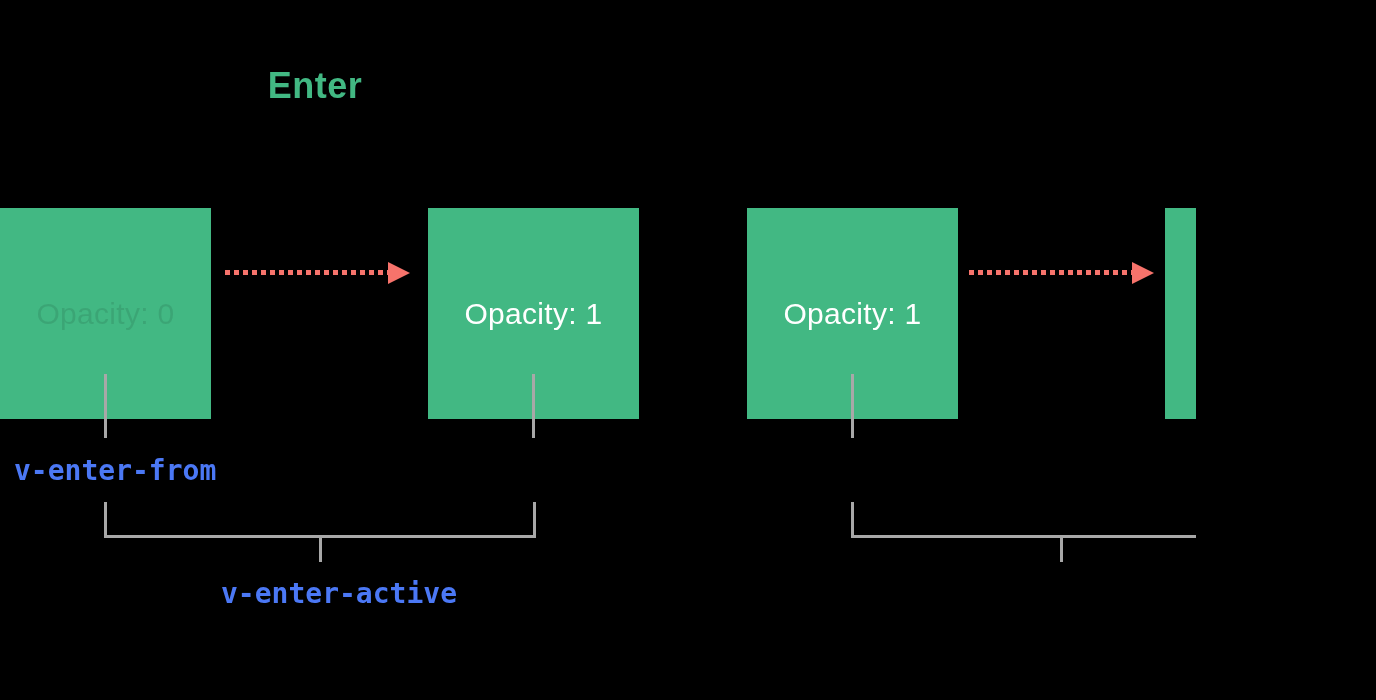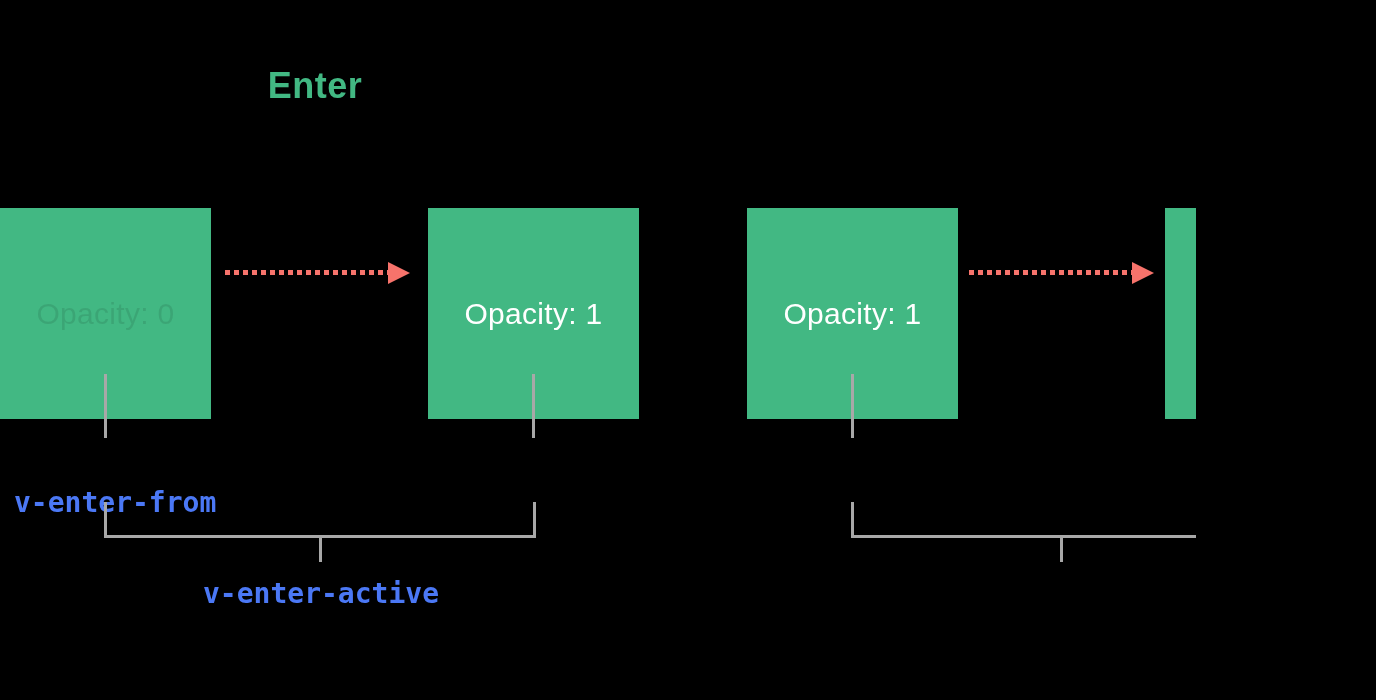--- a/index.html
+++ b/index.html
@@ -61,21 +61,21 @@
   .vl2{left:532px;}
   .vl3{left:851px;}
   .vl4{left:1269px;}
 
   .cls{
     position:absolute;width:200px;top:456px;height:30px;line-height:30px;
     color:var(--blue);
     font-family:"DejaVu Sans Mono", monospace;
     font-size:28px;font-weight:700;text-align:center;white-space:nowrap;
   }
-  .cls-enter-from{left:14px;margin-top:32px;}
+  .cls-enter-from{left:14px;}
   .cls-enter-to{left:434px;}
   .cls-leave-from{left:757px;}
   .cls-leave-to{left:1171px;}
 
   .bracket{
     position:absolute;top:502px;height:36px;
     border-left:3px solid var(--gray);
     border-right:3px solid var(--gray);
     border-bottom:3px solid var(--gray);
   }
@@ -86,21 +86,21 @@
   }
   .stem-enter{left:319px;}
   .stem-leave{left:1060px;}
 
   .cls-active{
     position:absolute;top:579px;width:300px;height:30px;line-height:30px;
     color:var(--blue);
     font-family:"DejaVu Sans Mono", monospace;
     font-size:28px;font-weight:700;text-align:center;white-space:nowrap;
   }
-  .cls-enter-active{left:171px;text-align:center;}
+  .cls-enter-active{left:189px;text-align:center;}
   .cls-leave-active{left:911px;}
 </style>
 </head>
 <body>
 
 <div class="stage">
 
   <div class="group-title title-enter">Enter</div>
 
   <div class="sq box1 faded">

